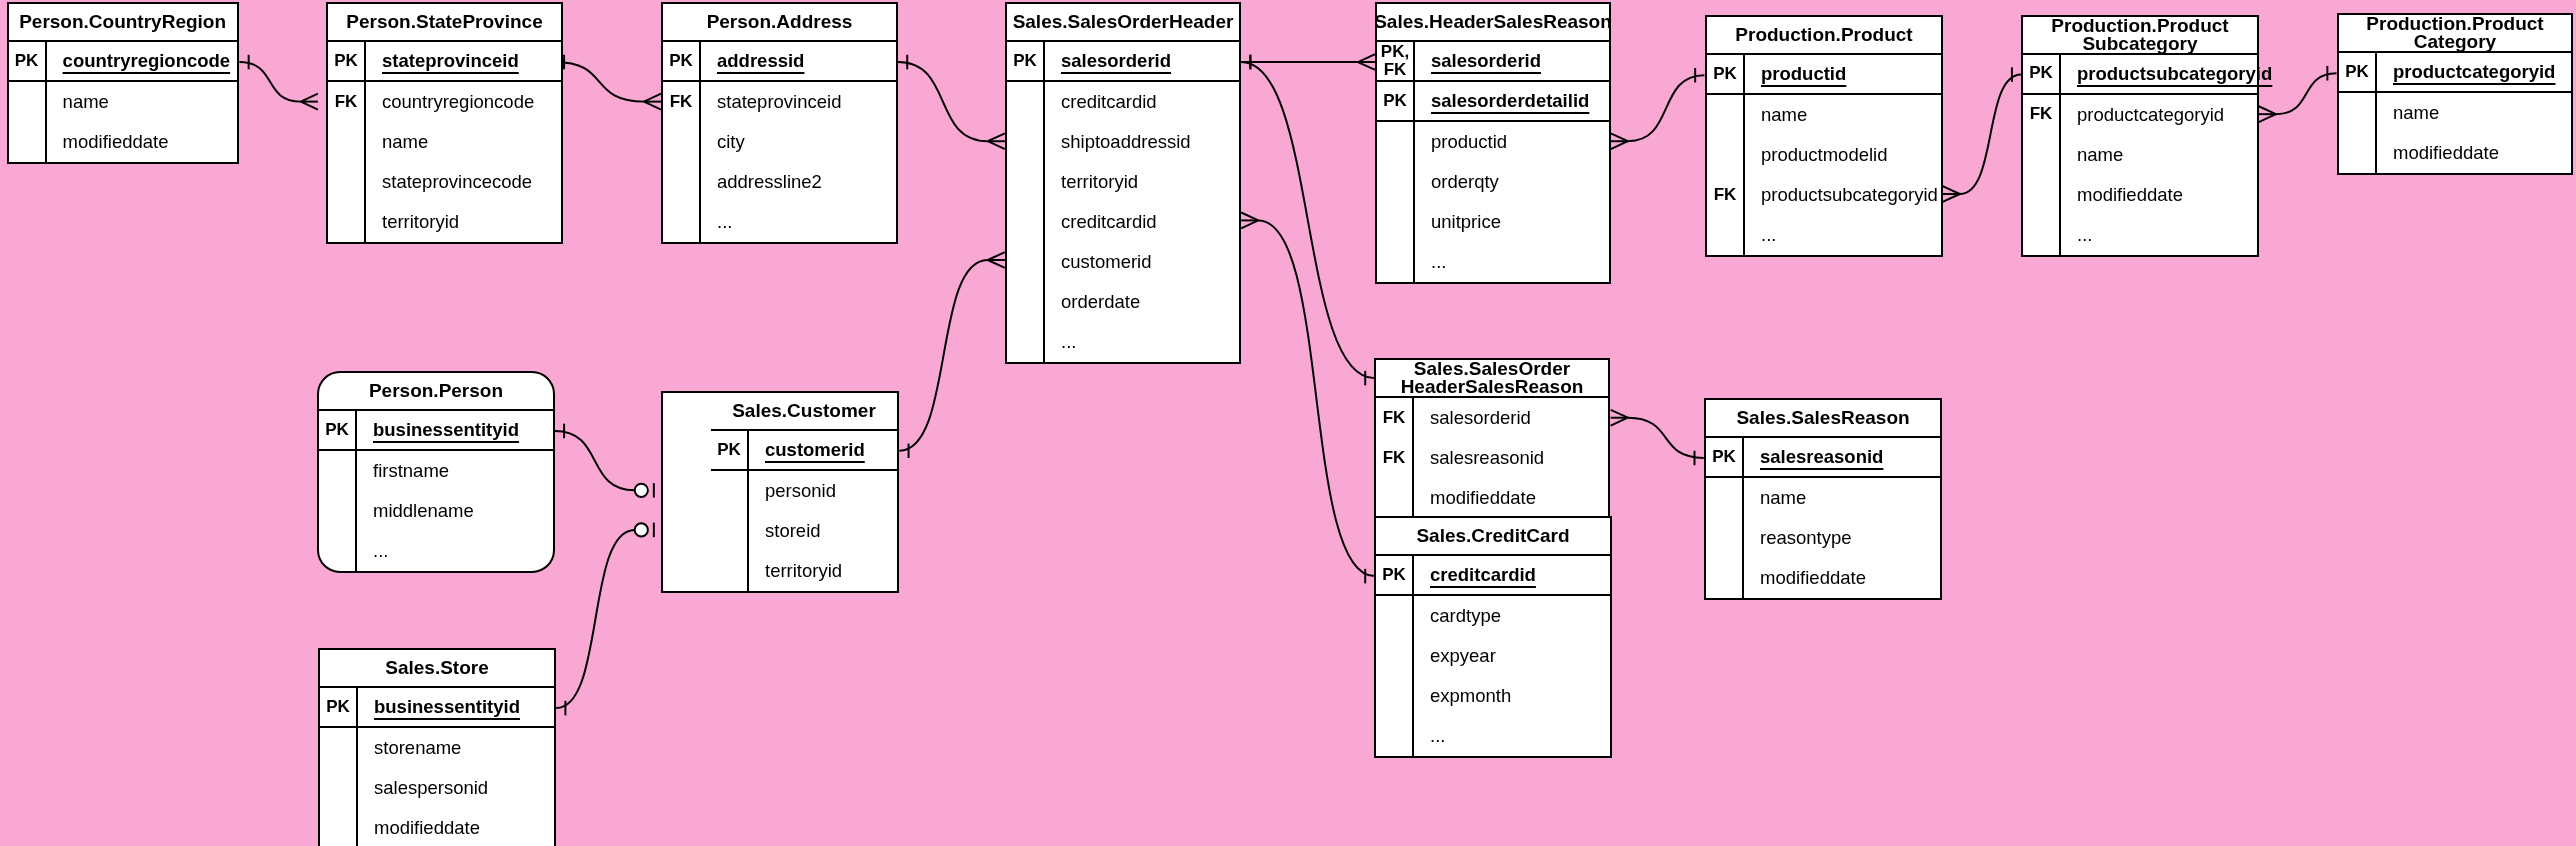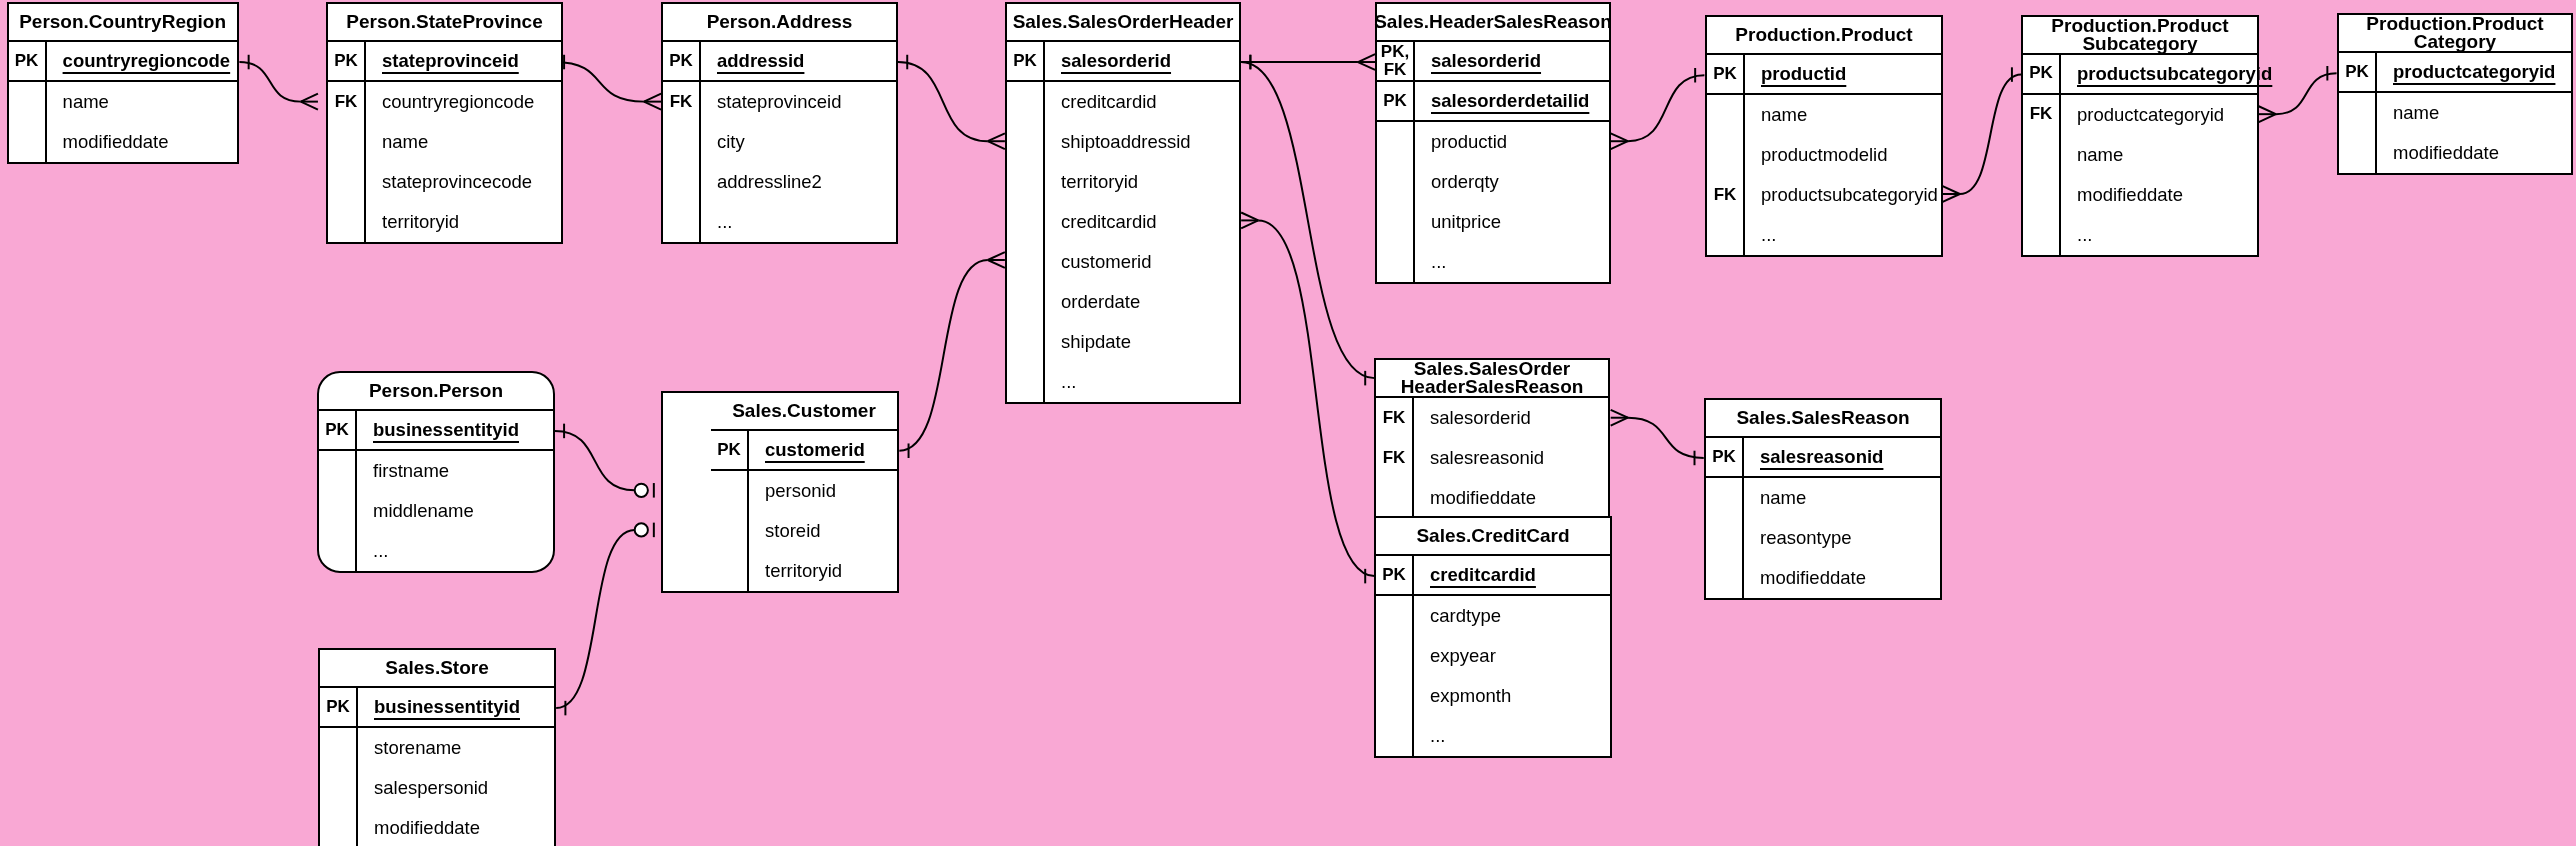--- a/index.html
+++ b/index.html
@@ -253,24 +253,20 @@
         <div class="tbl-row">
           <div class="key-cell"></div>
           <div class="name-cell">customerid</div>
         </div>
         <div class="tbl-row">
           <div class="key-cell"></div>
           <div class="name-cell">orderdate</div>
         </div>
         <div class="tbl-row">
           <div class="key-cell"></div>
-          <div class="name-cell">shipdate</div>
-        </div>
-        <div class="tbl-row">
-          <div class="key-cell"></div>
           <div class="name-cell">...</div>
         </div>
       </div>
       <div class="tbl" style="left: 1375px; top: 2px; width: 236px;">
         <div class="tbl-title">Sales.HeaderSalesReason</div>
         <div class="tbl-row sep">
           <div class="key-cell">PK,
 FK</div>
           <div class="name-cell pk">salesorderid</div>
         </div>

